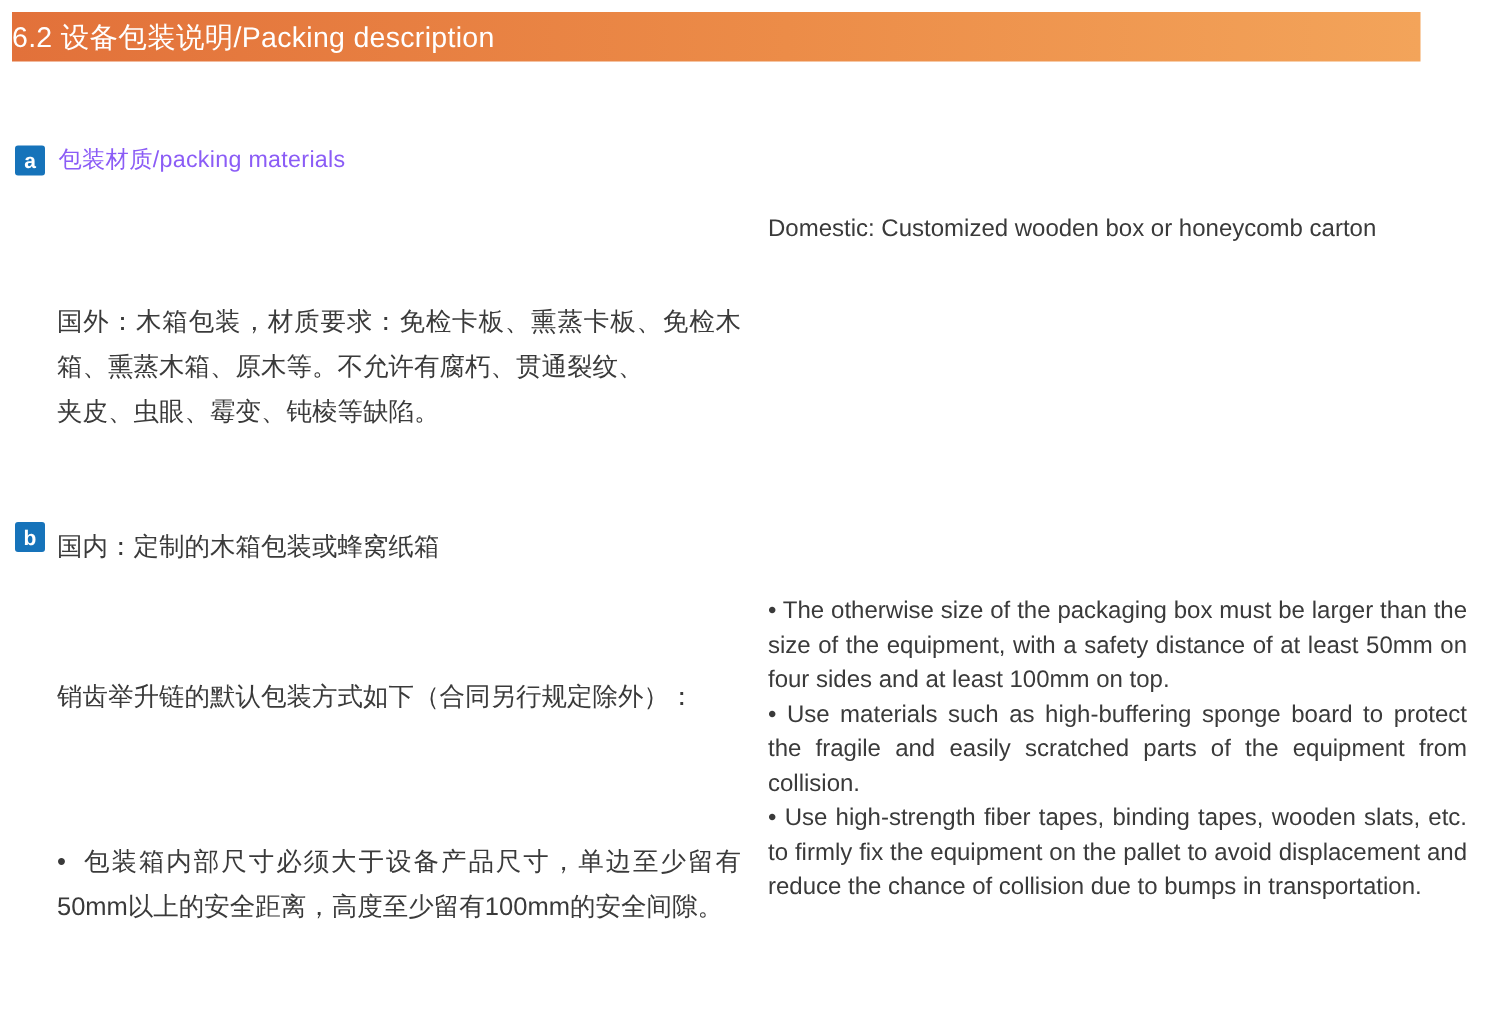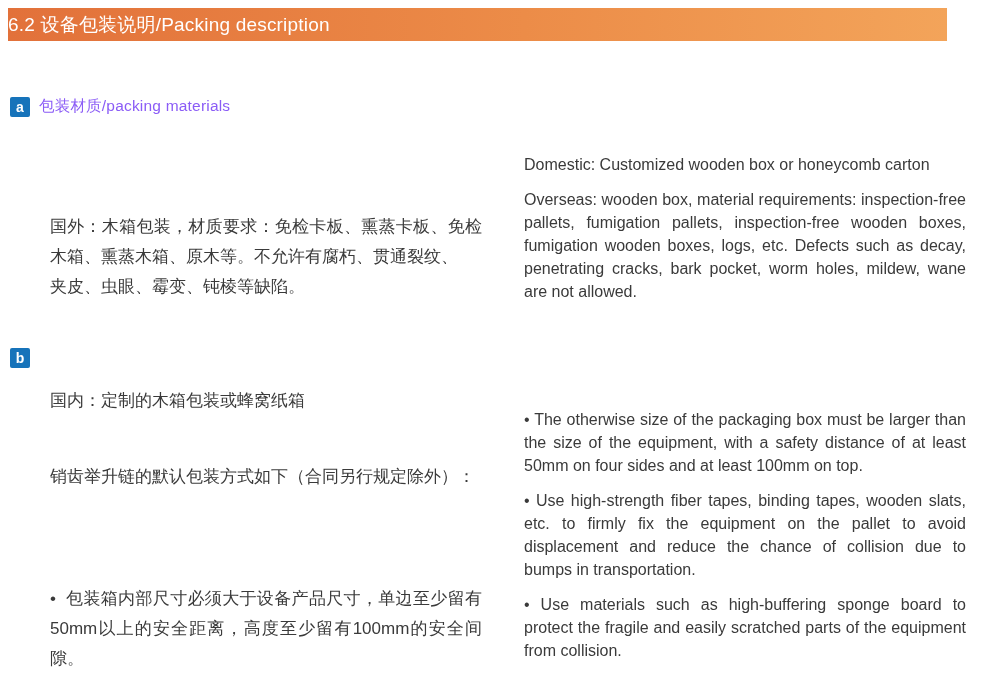--- a/index.html
+++ b/index.html
@@ -49,21 +49,21 @@
   }
   .sec-title {
     color: #8b5cf6;
     font-size: 15.5px;
     letter-spacing: 0.2px;
   }
   .col {
     position: absolute;
     color: #3a3a3a;
   }
-  .col p { margin: 12px; }
+  .col p { margin: 0; }
   .cn {
     width: 456px;
     font-size: 17px;
     line-height: 30px;
     text-align: justify;
     white-space: pre-wrap;
   }
   .en {
     width: 466px;
     font-size: 16px;
@@ -87,33 +87,32 @@
   </div>
 
   <div class="col cn" style="left:38px; top:140px;">
     <p>国外：木箱包装，材质要求：免检卡板、熏蒸卡板、免检木箱、熏蒸木箱、原木等。不允许有腐朽、贯通裂纹、
 夹皮、虫眼、霉变、钝棱等缺陷。</p>
     <p>国内：定制的木箱包装或蜂窝纸箱</p>
   </div>
 
   <div class="col en" style="left:512px; top:141px;">
     <p>Domestic: Customized wooden box or honeycomb carton</p>
-    <p>Overseas: wooden box, material requirements: inspection-free pallets, fumigation pallets, inspection-free wooden boxes, fumigation wooden boxes, logs, etc. Defects such as decay, penetrating cracks, bark pocket, worm holes, mildew, wane are not allowed.</p>
   </div>
 
   <div class="sec-heading" style="top:348px;">
     <span class="badge">b</span>
   </div>
 
   <div class="col cn" style="left:38px; top:390px;">
     <p class="gap-after">销齿举升链的默认包装方式如下（合同另行规定除外）：</p>
     <p>•  包装箱内部尺寸必须大于设备产品尺寸，单边至少留有50mm以上的安全距离，高度至少留有100mm的安全间隙。</p>
     <p>•  使用高缓冲的海绵板等材料对设备易碎、易划伤部位进行防撞保护。</p>
     
   </div>
 
   <div class="col en" style="left:512px; top:396px;">
     <p>•  The otherwise size of the packaging box must be larger than the size of the equipment, with a safety distance of at least 50mm on four sides and at least 100mm on top.</p>
+    <p>•  Use materials such as high-buffering sponge board to protect the fragile and easily scratched parts of the equipment from collision.</p>
     <p>•  Use high-strength fiber tapes, binding tapes, wooden slats, etc. to firmly fix the equipment on the pallet to avoid displacement and reduce the chance of collision due to bumps in transportation.</p>
-    <p>•  Use materials such as high-buffering sponge board to protect the fragile and easily scratched parts of the equipment from collision.</p>
   </div>
 
 </div>
 
 </body></html>

